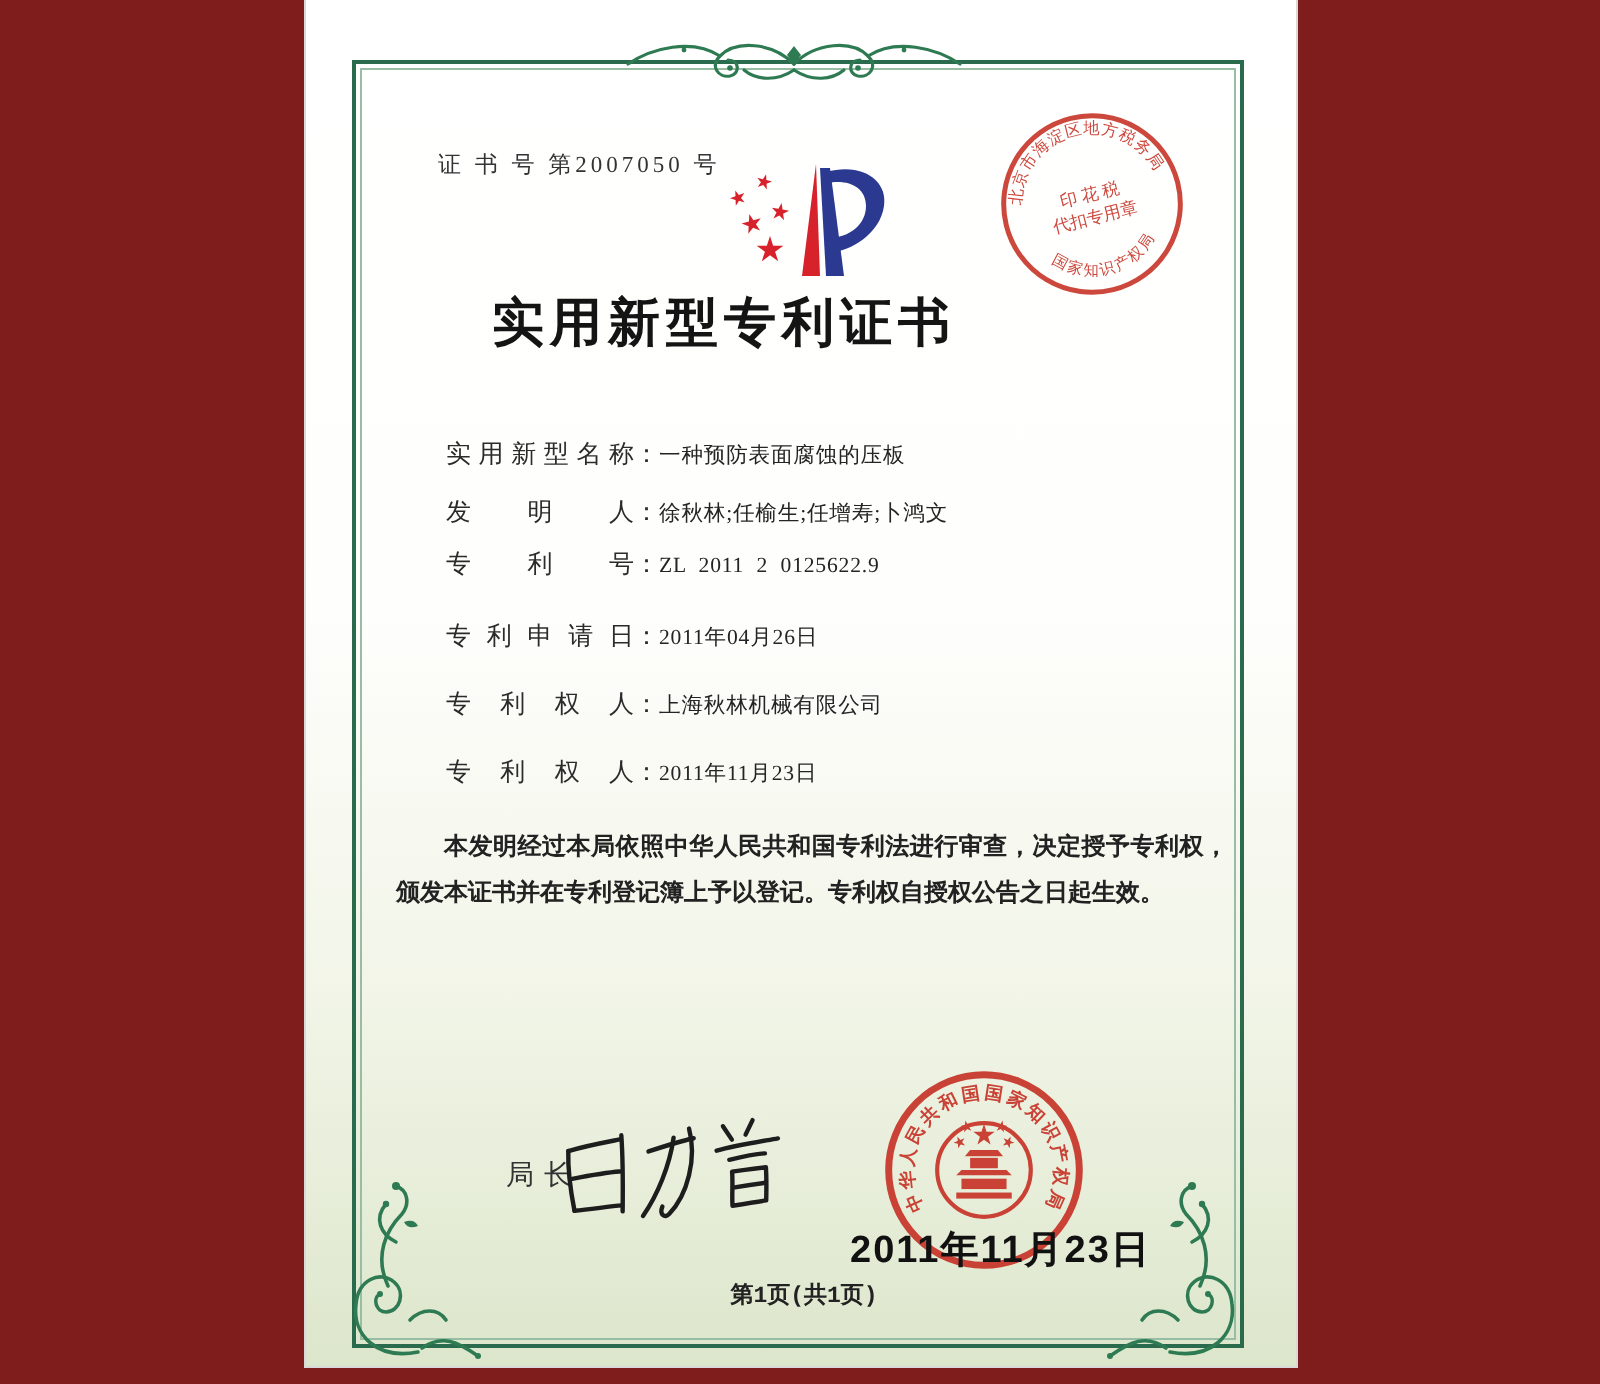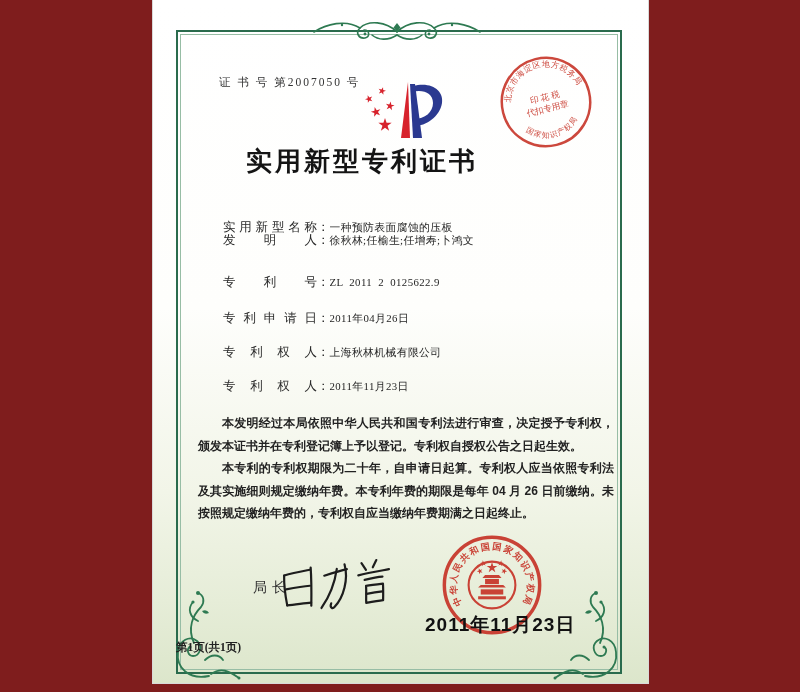--- a/index.html
+++ b/index.html
@@ -20,22 +20,22 @@
           vertical-align:baseline;color:#2b2b2b;}
   .fcolon{display:inline-block;color:#2b2b2b;}
   .fvalue{display:inline-block;font-size:10.8px;letter-spacing:0.4px;color:#242424;white-space:pre;}
   .body-text{left:45px;top:412px;width:416px;font-family:"Liberation Sans","DejaVu Sans",sans-serif;
              font-size:12px;font-weight:700;line-height:22.5px;color:#222;text-align:justify;}
   .body-text p{margin:0;text-indent:2em;}
   .director{left:100px;top:579px;font-size:14px;letter-spacing:5px;color:#333;}
   .sig{left:122px;top:556px;}
   .grant-date{left:272px;top:612px;font-family:"Liberation Sans","DejaVu Sans",sans-serif;
               font-size:19px;font-weight:700;letter-spacing:1px;color:#111;z-index:5;}
-  .footer{left:23px;top:640px;width:452px;
-          font-family:Liberation Serif, serif;font-size:11.5px;font-weight:600;color:#222;}
+  .footer{left:23px;top:640px;width:452px;text-align:center;
+          font-family:Liberation Mono, monospace;font-size:11.5px;font-weight:600;color:#222;}
   .logo-box{left:203px;top:80px;}
   .tax-seal{left:345px;top:54px;transform:rotate(-14deg);opacity:.92;}
   .office-seal{left:287px;top:533px;opacity:.95;z-index:4;}
   .ornament-top{left:159px;top:17px;}
   .flourish-l{left:16px;top:588px;}
   .flourish-r{left:400px;top:588px;transform:scaleX(-1);}
   svg text{font-family:"Liberation Serif","DejaVu Serif",serif;}
 </style>
 </head>
 <body>
@@ -127,39 +127,38 @@
       </text>
       <text x="50" y="48" font-size="9" fill="#c8392d" text-anchor="middle">印 花 税</text>
       <text x="50" y="60" font-size="9" fill="#c8392d" text-anchor="middle">代扣专用章</text>
     </svg>
 
     <div class="abs title">实用新型专利证书</div>
 
     <div class="abs field-row" style="top:219px;">
       <span class="flabel">实用新型名称</span><span class="fcolon">：</span><span class="fvalue">一种预防表面腐蚀的压板</span>
     </div>
-    <div class="abs field-row" style="top:232px;">
+    <div class="abs field-row" style="top:248px;">
       <span class="flabel">发明人</span><span class="fcolon">：</span><span class="fvalue">徐秋林;任榆生;任增寿;卜鸿文</span>
     </div>
     <div class="abs field-row" style="top:274px;">
       <span class="flabel">专利号</span><span class="fcolon">：</span><span class="fvalue">ZL  2011  2  0125622.9</span>
     </div>
     <div class="abs field-row" style="top:310px;">
       <span class="flabel">专利申请日</span><span class="fcolon">：</span><span class="fvalue">2011年04月26日</span>
     </div>
     <div class="abs field-row" style="top:344px;">
       <span class="flabel">专利权人</span><span class="fcolon">：</span><span class="fvalue">上海秋林机械有限公司</span>
     </div>
     <div class="abs field-row" style="top:378px;">
       <span class="flabel">专利权人</span><span class="fcolon">：</span><span class="fvalue">2011年11月23日</span>
     </div>
 
     <div class="abs body-text">
       <p>本发明经过本局依照中华人民共和国专利法进行审查，决定授予专利权，颁发本证书并在专利登记簿上予以登记。专利权自授权公告之日起生效。</p>
-      <p>本专利的专利权期限为二十年，自申请日起算。专利权人应当依照专利法及其实施细则规定缴纳年费。本专利年费的期限是每年 04 月 26 日前缴纳。未按照规定缴纳年费的，专利权自应当缴纳年费期满之日起终止。</p>
     </div>
 
     <div class="abs director">局长</div>
     <svg class="abs sig" role="img" width="126" height="62" viewBox="0 0 126 62" aria-label="田力普">
       <g stroke="#1d1d1d" stroke-width="2.2" fill="none" stroke-linecap="round" stroke-linejoin="round" transform="rotate(-4 60 30)">
         <path d="M10,16 C9,26 10,38 11,46"></path>
         <path d="M10,16 C19,14 28,13 36,12"></path>
         <path d="M37,10 C37,22 36,36 35,48"></path>
         <path d="M11,30 C19,29 28,28 35,28"></path>
         <path d="M11,46 C19,46 28,45 35,45"></path>

